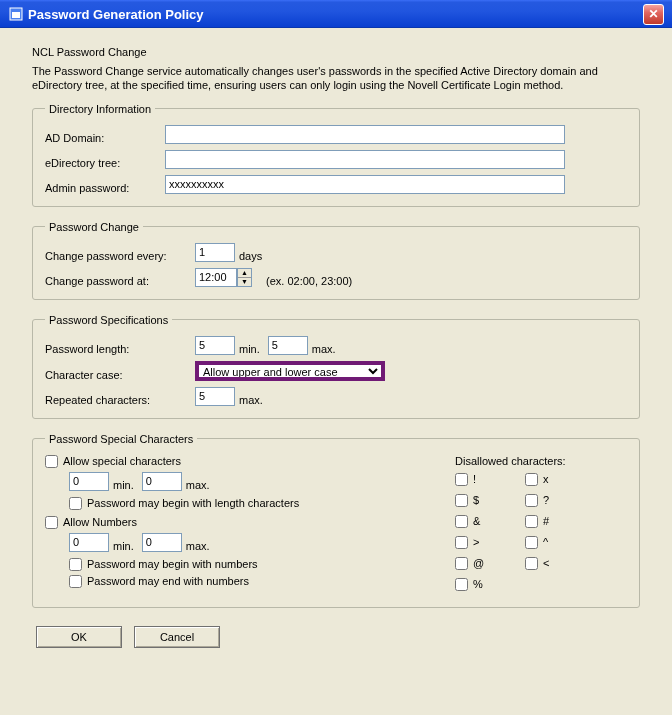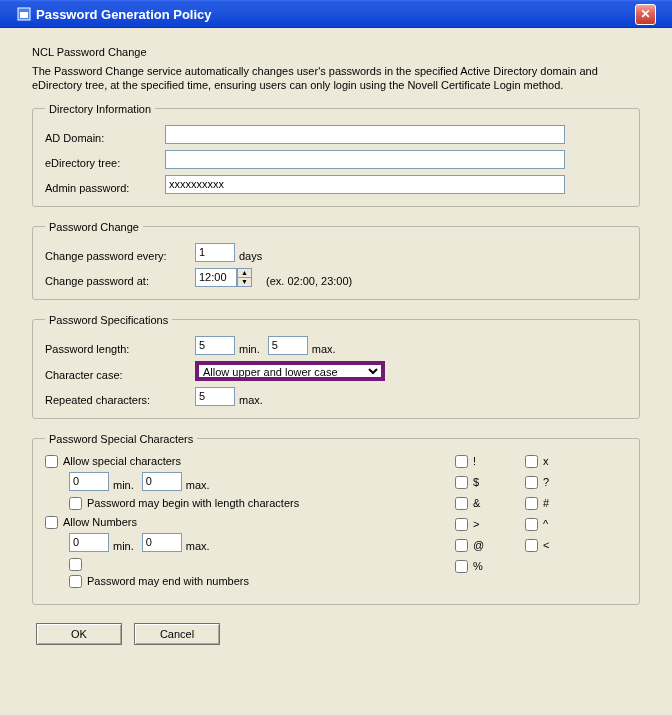--- a/index.html
+++ b/index.html
@@ -9,21 +9,21 @@
   background: #ece9d8;
   width: 672px;
   height: 715px;
   overflow: hidden;
 }
 .titlebar {
   background: linear-gradient(to bottom, #3a6ef7 0%, #2559e0 8%, #2055df 40%, #0a3fd0 95%, #08319b 100%);
   height: 28px;
   display: flex;
   align-items: center;
-  padding: 0 16px;
+  padding: 0 8px;
   color: white;
   font-size: 13px;
   font-weight: bold;
 }
 .titlebar .icon {
   width: 16px; height: 16px;
   margin-right: 4px;
   display: inline-block;
 }
 .titlebar .title { flex: 1; }
@@ -222,27 +222,29 @@
           <span>Allow Numbers</span>
         </div>
         <div class="row indent">
           <input type="text" class="num" value="0" style="">
           <span class="inline-lbl">min.</span>
           <input type="text" class="num" value="0" style="">
           <span class="inline-lbl">max.</span>
         </div>
         <div class="cb-row indent">
           <input type="checkbox" style="">
+          <span>Password may begin with numbers</span>
         </div>
         <div class="cb-row indent">
           <input type="checkbox" style="">
           <span>Password may end with numbers</span>
         </div>
       </div>
       <div class="right-col">
+        <div style="margin-bottom:6px">Disallowed characters:</div>
         <div class="disallowed-grid">
           <div class="cb-row">
               <input type="checkbox" style="">
               <span>!</span>
             </div>
           <div class="cb-row">
               <input type="checkbox" style="">
               <span>x</span>
             </div>
           <div class="cb-row">

